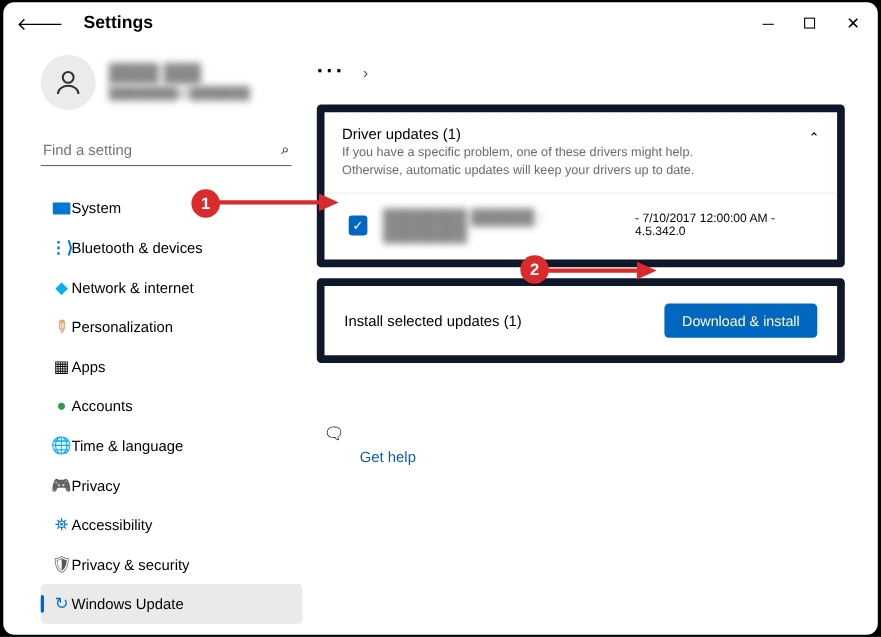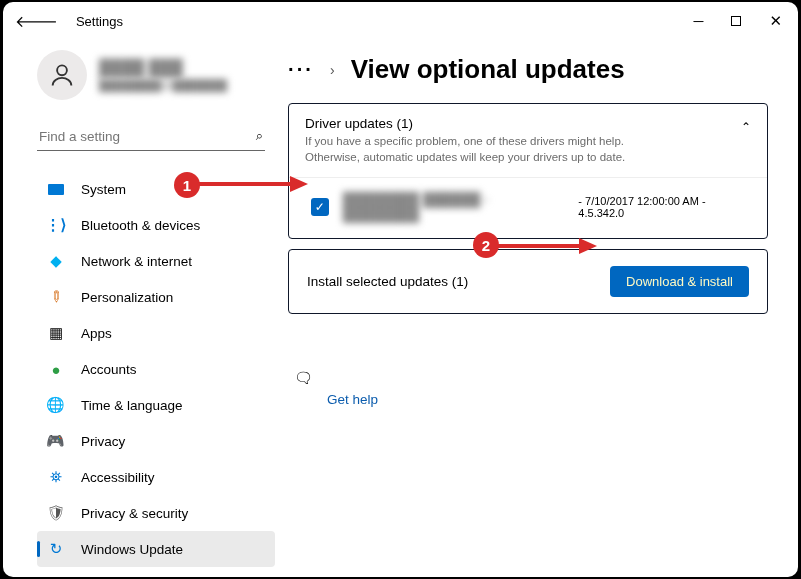--- a/index.html
+++ b/index.html
@@ -2,41 +2,41 @@
 <html><head>
 <meta charset="utf-8">
 <style>
   * { box-sizing: border-box; margin: 0; padding: 0; font-family: "Segoe UI", -apple-system, sans-serif; }
   body { width: 801px; height: 579px; background: #000; display:flex; align-items:center; justify-content:center; }
   .window { width: 795px; height: 575px; background: #fff; border-radius: 10px; position: relative; overflow:hidden; }
   
   .titlebar { height: 38px; display:flex; align-items:center; justify-content:space-between; padding: 0 10px 0 12px; }
   .titlebar-left { display:flex; align-items:center; gap: 18px; }
   .back-arrow { font-size:16px; cursor:pointer; }
-  .title-text { font-size:13px; font-weight:400; }
+  .title-text { font-size:16px; font-weight:700; }
   .win-controls { display:flex; gap: 28px; align-items:center; padding-right:6px; }
   .win-ctrl { font-size:14px; cursor:pointer; }
   .win-ctrl.min { font-weight:600; }
   .win-ctrl.max { font-size:9px; border:1.3px solid #000; width:10px; height:10px; display:inline-block; }
   .win-ctrl.close { font-size:15px; }
   
   .body { display:flex; height: calc(100% - 38px); }
   
   .sidebar { width: 275px; padding: 10px 8px 0 34px; display:flex; flex-direction:column; }
   .account { display:flex; align-items:center; gap:12px; margin-bottom:22px; }
   .avatar { width:50px; height:50px; border-radius:50%; background:#eceaea; display:flex; align-items:center; justify-content:center; }
   .avatar svg { width:28px; height:28px; }
   .acct-lines { display:flex; flex-direction:column; gap:2px; }
   .blur { filter: blur(3.5px); color:#888; font-weight:600; }
   .blur.small { font-size:11px; font-weight:400; }
   .search { display:flex; align-items:center; border-bottom:1px solid #666; padding: 6px 2px; margin-bottom:20px; justify-content:space-between; width:228px; }
   .search input { border:none; outline:none; font-size:13.5px; width:180px; color:#555; background:transparent; }
   .search-ico { font-size:13px; }
   .nav { display:flex; flex-direction:column; gap:0; }
-  .nav-item { display:flex; align-items:center; gap:16px; height:36px; padding-left:10px; cursor:pointer; font-size:13.5px; position:relative; border-radius:4px; width:238px; }
+  .nav-item { display:flex; align-items:center; height:36px; padding-left:10px; cursor:pointer; font-size:13.5px; position:relative; border-radius:4px; width:238px; }
   .nav-item .ico { width:18px; height:18px; display:flex; align-items:center; justify-content:center; font-size:15px; }
   .nav-item.selected { background:#eaeaea; }
   .nav-item.selected::before { content:""; position:absolute; left:0; top:10px; bottom:10px; width:3px; background:#0067c0; border-radius:2px; }
   
   .ico-system { width:16px; height:11px; background:#0078d4; border-radius:1px; }
   .ico-bt { color:#0078d4; font-weight:700; }
   .ico-wifi { color:#00b0f0; }
   .ico-brush { transform: rotate(45deg); color:#d87a2b; }
   .ico-apps { }
   .ico-acct { color:#2e9e46; }
@@ -44,21 +44,21 @@
   .ico-game { color:#555; }
   .ico-acc { color:#0078d4; }
   .ico-priv { color:#555; }
   .ico-wu { color:#0078d4; }
   
   .main { flex:1; padding: 14px 30px 0 10px; position:relative; }
   .breadcrumb { display:flex; align-items:center; gap:16px; margin-bottom:18px; }
   .bc-dots { font-size:20px; letter-spacing:2px; font-weight:700; cursor:pointer; }
   .bc-chev { font-size:14px; color:#555; }
   .page-title { font-size:26px; font-weight:600; }
-  .card { border:1px solid #0f172a; border-radius:4px; margin-bottom:10px; }
+  .card { border:7px solid #0f172a; border-radius:4px; margin-bottom:10px; }
   .card-head { display:flex; justify-content:space-between; align-items:flex-start; padding:12px 16px; }
   .card-head-text { display:flex; flex-direction:column; gap:3px; }
   .card-title { font-size:13.5px; font-weight:400; }
   .card-sub { font-size:11.5px; color:#6b6b6b; line-height:1.35; max-width:370px; }
   .chev-up { font-size:12px; margin-top:4px; cursor:pointer; }
   .driver-row { padding:14px 16px 16px 22px; display:flex; align-items:center; gap:14px; border-top:1px solid #eee; }
   .checkbox { width:18px; height:18px; background:#0067c0; border-radius:3px; display:flex; align-items:center; justify-content:center; color:#fff; font-size:12px; cursor:pointer; }
   .driver-name { filter: blur(3.5px); color:#888; font-size:13.5px; font-weight:600; }
   .driver-meta { font-size:11px; }
   .install-row { display:flex; justify-content:space-between; align-items:center; padding:16px 18px;gap:11px; }
@@ -160,21 +160,20 @@
           <span class="ico ico-wu">↻</span>
           <span>Windows Update</span>
         </div>
       </div>
     </div>
 
     <div class="main">
       <div class="breadcrumb">
         <span class="bc-dots">···</span>
         <span class="bc-chev">›</span>
-        <span class="page-title">View optional updates</span>
       </div>
 
       <div class="card">
         <div class="card-head">
           <div class="card-head-text">
             <span class="card-title">Driver updates (1)</span>
             <span class="card-sub">If you have a specific problem, one of these drivers might help. Otherwise, automatic updates will keep your drivers up to date.</span>
           </div>
           <span class="chev-up">⌃</span>
         </div>

